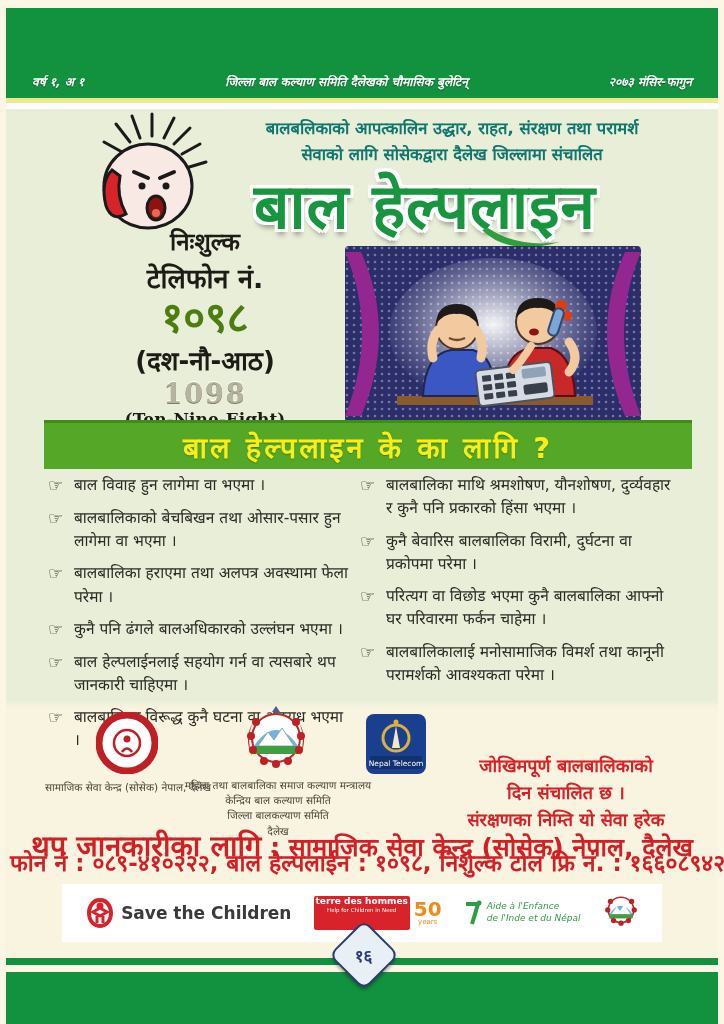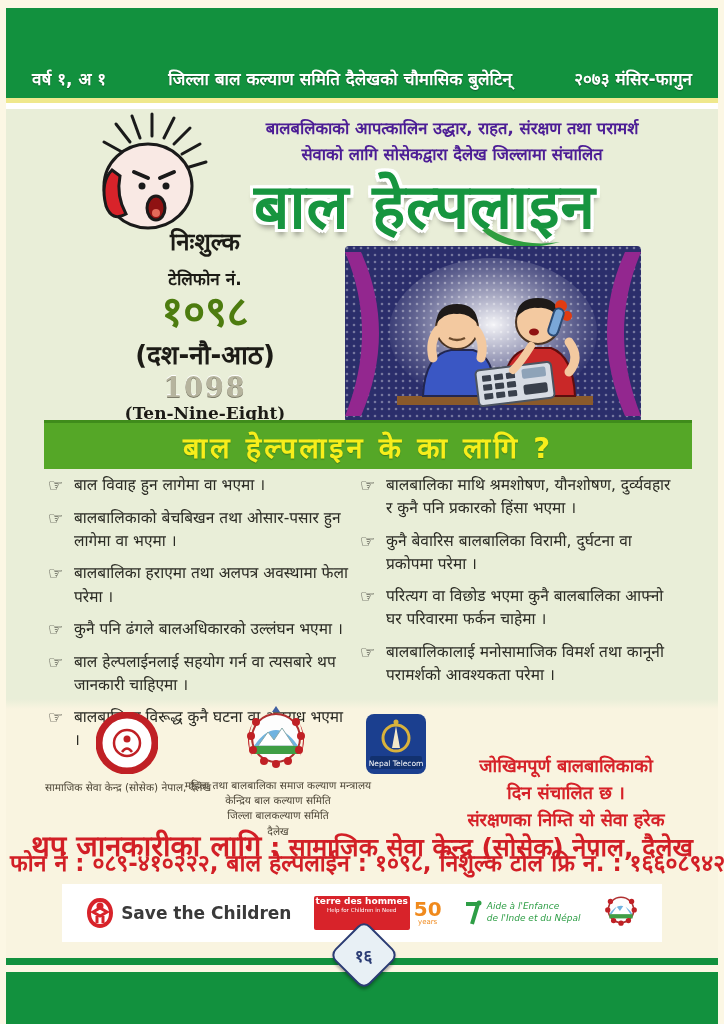--- a/index.html
+++ b/index.html
@@ -7,37 +7,37 @@
     position:relative;width:724px;height:1024px;margin:0 auto;
     background:#fcf7e4;overflow:hidden;
     font-family:"DejaVu Sans","Liberation Sans",sans-serif;
     -webkit-font-smoothing:antialiased;
   }
   .abs{position:absolute;}
   
   .header-band{left:6px;top:8px;width:712px;height:90px;background:#12913e;
     display:flex;align-items:flex-end;justify-content:space-between;
     padding:0 26px 8px 26px;box-sizing:border-box;color:#fff;}
-  .header-band .h-item{font-size:17px;font-weight:bold;text-shadow:0 1px 1px rgba(0,0,0,.35);}
+  .header-band .h-item{font-size:12px;font-weight:bold;text-shadow:0 1px 1px rgba(0,0,0,.35);font-style:italic;}
   .yellow-rule{left:6px;top:98px;width:712px;height:5px;background:#efe88d;}
   .white-rule{left:6px;top:103px;width:712px;height:6px;background:#ffffff;}
   
   .main-area{left:6px;top:109px;width:712px;height:849px;
     background:linear-gradient(to bottom,#e9eed8 0,#e9eed8 590px,#f9f4e0 600px,#f9f4e0 100%);}
   
   .face-art{left:82px;top:110px;width:132px;height:132px;}
-  .intro{left:226px;top:116px;width:452px;text-align:center;color:#4c1d95;
+  .intro{left:226px;top:116px;width:452px;text-align:center;color:#0f766e;
     font-size:16.5px;font-weight:bold;line-height:1.55;}
   .big-title{left:190px;top:162px;width:470px;text-align:center;
     font-size:62px;font-weight:bold;color:#17953f;letter-spacing:1px;
     text-shadow:-3px -3px 0 #fff,3px -3px 0 #fff,-3px 3px 0 #fff,3px 3px 0 #fff,
       0 -3px 0 #fff,0 3px 0 #fff,-3px 0 0 #fff,3px 0 0 #fff,0 6px 5px rgba(0,0,0,.35);}
   .left-stack{left:45px;top:224px;width:320px;text-align:center;color:#1c1b16;}
   .ls-free{font-size:24px;font-weight:bold;}
-  .ls-phone{font-size:17px;font-weight:bold;margin-top:10px;}
+  .ls-phone{font-size:27px;font-weight:bold;margin-top:2px;}
   .ls-number{font-size:42px;font-weight:bold;color:#4d7c0f;line-height:1.05;}
   .ls-words{font-size:26px;font-weight:bold;margin-top:2px;}
   .ls-1098{font-family:"DejaVu Serif","Liberation Serif",serif;font-size:27px;font-weight:bold;
     color:#b6b49e;text-shadow:0 1px 0 #7d7c6a,0 -1px 0 #fff;letter-spacing:2px;}
   .ls-ten{font-family:"DejaVu Serif","Liberation Serif",serif;font-size:17px;font-weight:bold;}
   .ls-nocost{font-size:24px;font-weight:bold;color:#d62128;margin-top:4px;white-space:nowrap;}
   
   .kids-art{left:345px;top:246px;width:296px;height:176px;}
   .swoosh-art{left:478px;top:226px;width:86px;height:28px;}
   

